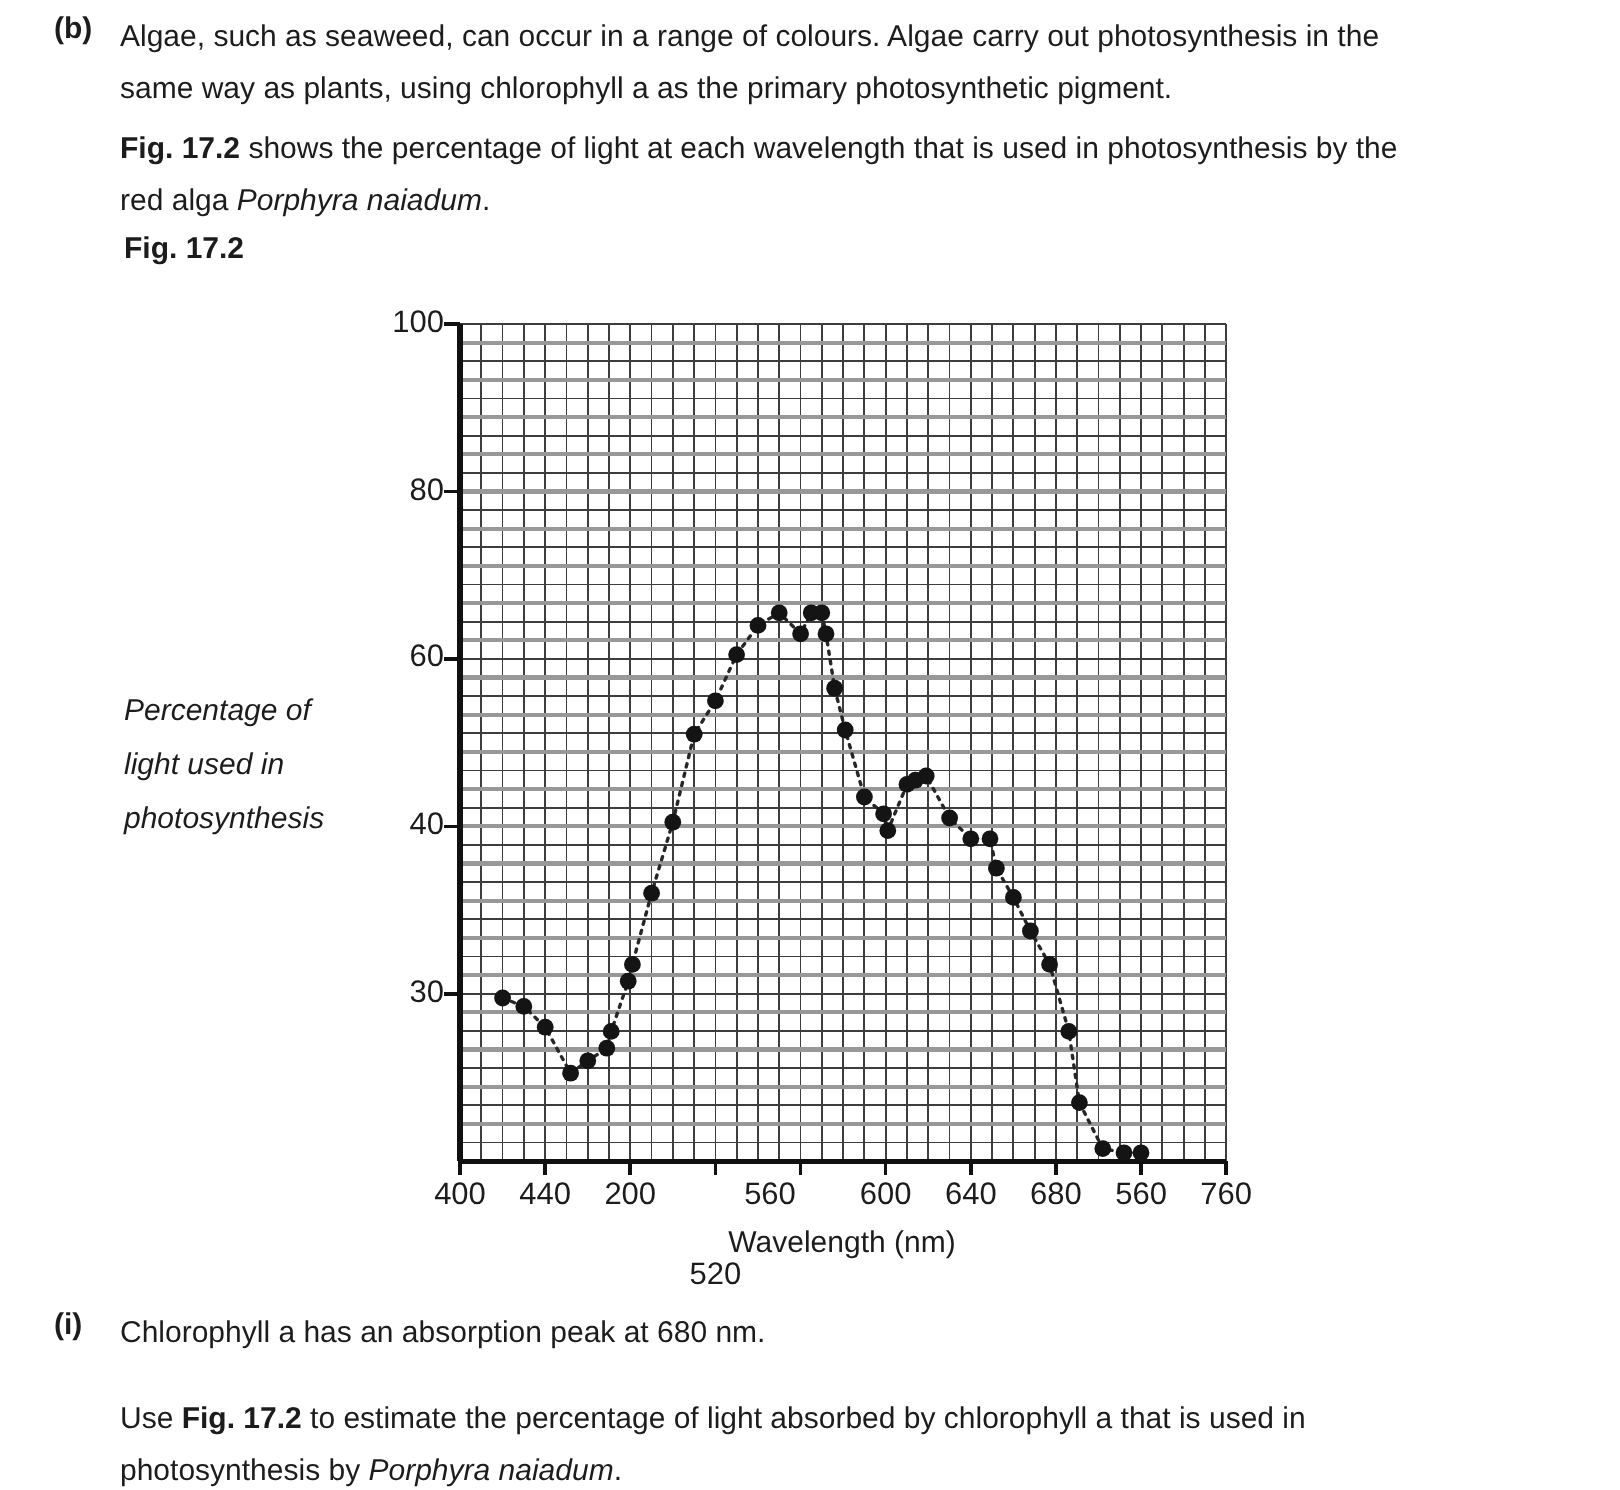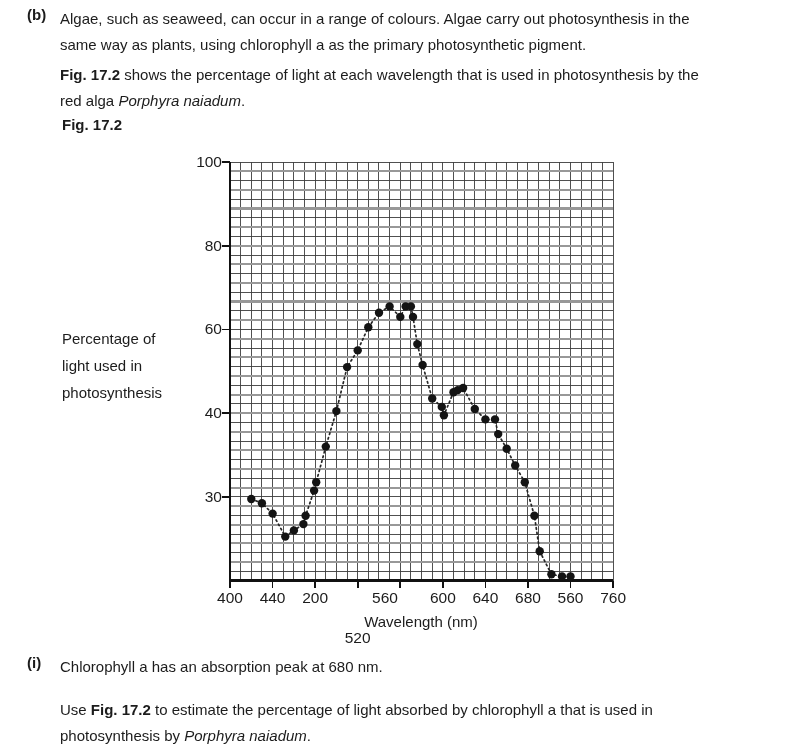--- a/index.html
+++ b/index.html
@@ -28,21 +28,21 @@
 <span class="abs tag" style="left:27px;top:6px;">(b)</span>
 
 <div class="abs para pre" style="left:60px;top:6px;width:730px;">Algae, such as seaweed, can occur in a range of colours. Algae carry out photosynthesis in the
 same way as plants, using chlorophyll a as the primary photosynthetic pigment.</div>
 
 <div class="abs para pre" style="left:60px;top:62px;width:730px;"><span class="bold">Fig. 17.2</span><span> shows the percentage of light at each wavelength that is used in photosynthesis by the
 red alga </span><span class="italic">Porphyra naiadum</span><span>.</span></div>
 
 <div class="abs" id="fig-heading" style="left:62px;top:116px;">Fig. 17.2</div>
 
-<div class="abs" id="ylabel-block" style="left:62px;top:325px;width:130px;">Percentage of
+<div class="abs" id="ylabel-block" style="left:62px;top:342px;width:130px;font-style:italic;">Percentage of
 light used in
 photosynthesis</div>
 
 <div class="abs" id="y-tick-labels">
     <div class="tick-label y-tick" style="left: 180px; top: 487.88px;">30</div>
     <div class="tick-label y-tick" style="left: 180px; top: 404.16px;">40</div>
     <div class="tick-label y-tick" style="left: 180px; top: 320.44px;">60</div>
     <div class="tick-label y-tick" style="left: 180px; top: 236.72px;">80</div>
     <div class="tick-label y-tick" style="left: 180px; top: 153px;">100</div>
   </div>

